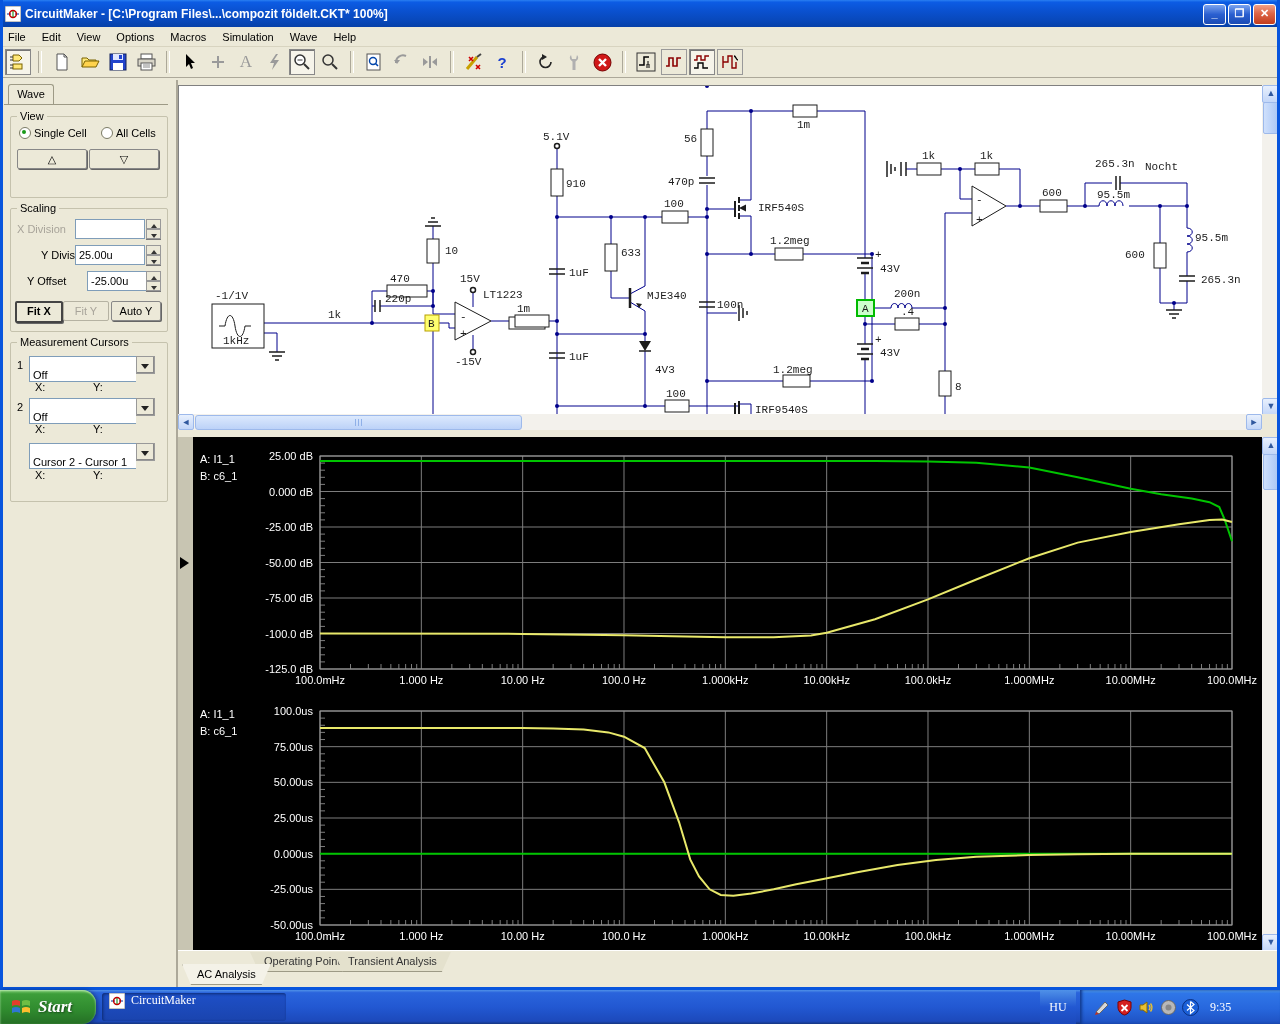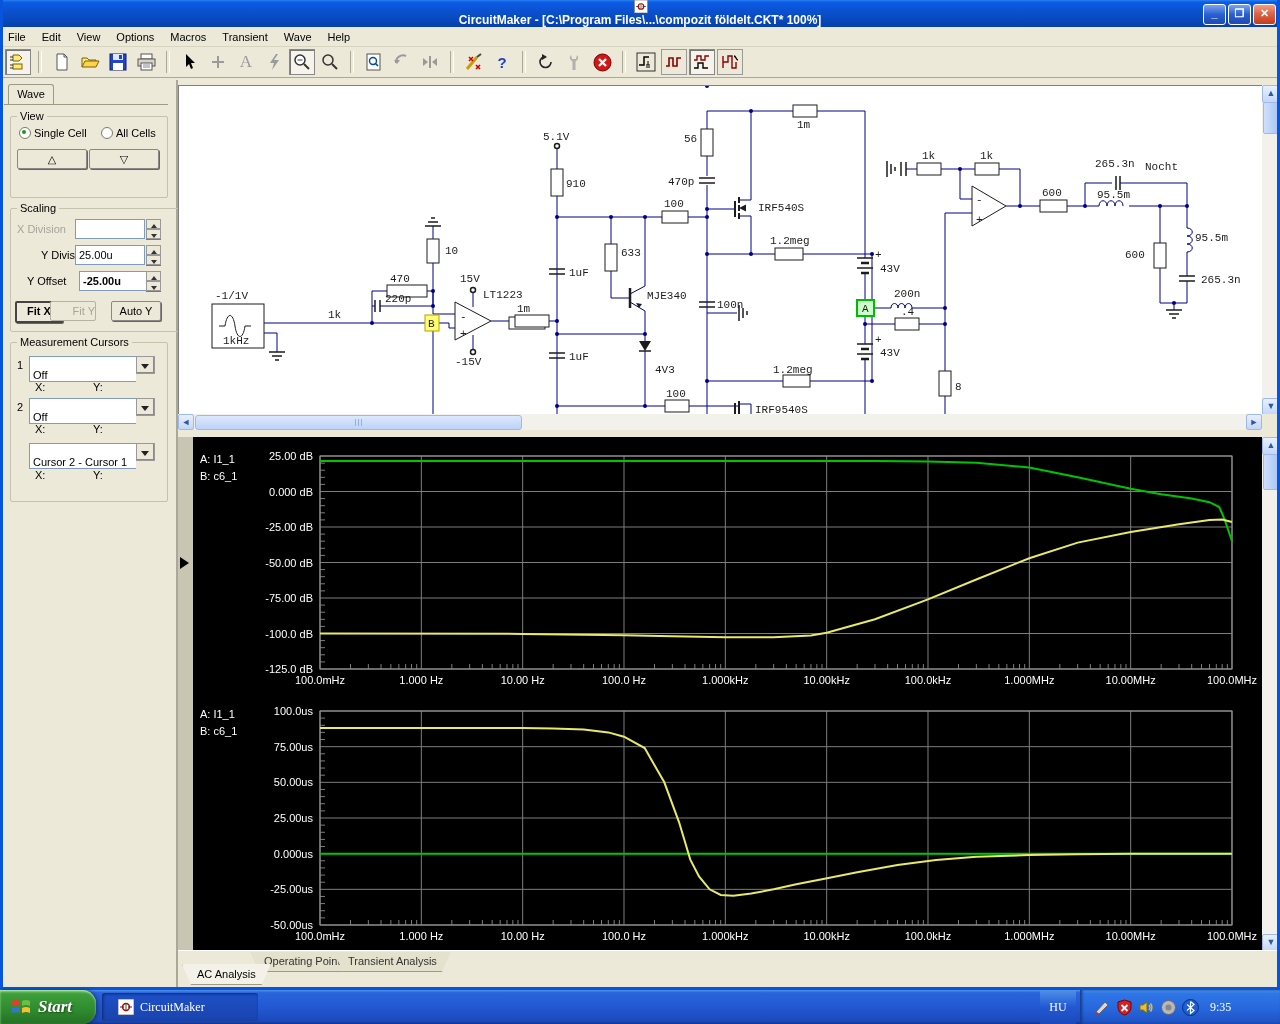--- a/index.html
+++ b/index.html
@@ -1,20 +1,20 @@
 <!DOCTYPE html>
 <html><head>
 <meta charset="utf-8">
 <style>
   html,body{margin:0;padding:0;background:#000;}
   #stage{position:relative;width:1280px;height:1024px;font-family:"Liberation Sans",sans-serif;overflow:hidden;background:#ece9d8;}
   
   .titlebar{position:absolute;left:0;top:0;width:1280px;height:27px;
     background:linear-gradient(180deg,#2a80f2 0%,#0c5ce4 8%,#0a51d0 40%,#0847b8 80%,#0640a8 100%);
-    color:#fff;font-weight:bold;font-size:12px;display:flex;align-items:center;flex-direction:column;}
+    color:#fff;font-weight:bold;font-size:12px;display:flex;align-items:center;}
   .titlebar .appicon{margin:0 4px 0 5px;width:16px;height:16px;}
   .tbuttons{position:absolute;right:4px;top:4px;display:flex;gap:2px;}
   .tbtn{width:21px;height:19px;border:1px solid #fff;border-radius:3px;color:#fff;font-size:11px;line-height:17px;text-align:center;
     background:linear-gradient(180deg,#7ba4ef,#2a5fd0 50%,#1b4bb4);}
   .tbtn.close{background:linear-gradient(180deg,#f1a086,#dd6547 45%,#c33d1d);}
   .menubar{position:absolute;left:0;top:27px;width:1280px;height:19px;background:#ece9d8;border-bottom:1px solid #d8d4c0;
     display:flex;align-items:center;font-size:11px;color:#000;text-align:center;}
   .menubar span{padding:2px 8px;}
   .toolbar{position:absolute;left:0;top:47px;width:1280px;height:31px;background:#ece9d8;border-bottom:1px solid #aca899;
     display:flex;align-items:center;padding-left:4px;box-sizing:border-box;}
@@ -66,23 +66,23 @@
   .btab{position:absolute;top:1px;height:19px;line-height:19px;padding:0 14px;background:#e4e1cd;color:#333;
     clip-path:polygon(0 0,100% 0,calc(100% - 9px) 100%,9px 100%);border-bottom:1px solid #9d9a86;}
   .btab.active{background:#f4f2e8;color:#000;border:1px solid #9d9a86;border-top:1px solid #f4f2e8;z-index:2;margin-top:12px;}
   
   #taskbar{position:absolute;left:0;top:990px;width:1280px;height:34px;
     background:linear-gradient(180deg,#4f91e8 0%,#2a64dc 8%,#2258d2 50%,#1c49bb 92%,#15357f 100%);font-family:Liberation Serif, serif;}
   #startbtn{position:absolute;left:0;top:0;height:34px;width:96px;border-radius:0 14px 14px 0;
     background:linear-gradient(180deg,#6fc364 0%,#3d9e3a 12%,#2f8a2e 60%,#256f25 100%);
     color:#fff;font-weight:bold;font-style:italic;font-size:17px;display:flex;align-items:center;gap:6px;padding-left:10px;box-sizing:border-box;
     text-shadow:1px 1px 2px #1a4a1a;box-shadow:inset 0 1px 2px #b8e8ae, 2px 0 4px rgba(0,0,0,.35);}
-  #taskbtn{position:absolute;left:102px;top:3px;width:156px;height:28px;border-radius:3px;
+  #taskbtn{position:absolute;left:102px;top:3px;width:184px;height:28px;border-radius:3px;
     background:linear-gradient(180deg,#1e50c8,#1a44ae);box-shadow:inset 1px 1px 3px #0d2a70;color:#fff;font-size:12px;
-    display:flex;align-items:center;gap:6px;padding-left:16px;box-sizing:border-box;}
+    display:flex;align-items:flex-start;gap:6px;padding-left:7px;box-sizing:border-box;}
   #langbox{position:absolute;right:204px;top:0;width:36px;height:34px;color:#fff;font-size:12px;display:flex;align-items:center;justify-content:center;background:linear-gradient(180deg,#4f91e8,#2258d2 50%,#1c49bb);}
   #tray{position:absolute;right:0;top:0;width:200px;height:34px;
     background:linear-gradient(180deg,#55a0ef 0%,#2f76e8 10%,#2767dd 55%,#1f53c4 95%);
     box-shadow:inset 2px 0 3px #123a8e;display:flex;align-items:center;gap:5px;padding-left:14px;box-sizing:border-box;}
   #clock{color:#fff;font-size:12px;margin-left:6px;}
   .borderframe{position:absolute;left:0;top:0;width:1280px;height:990px;box-sizing:border-box;border:3px solid #0855dd;border-top:none;pointer-events:none;}
 </style>
 </head>
 <body>
 
@@ -102,21 +102,21 @@
       <div class="tbtn close">✕</div>
     </div>
   </div>
 
   <div class="menubar">
     <span>File</span>
     <span>Edit</span>
     <span>View</span>
     <span>Options</span>
     <span>Macros</span>
-    <span>Transient</span>
+    <span>Simulation</span>
     <span>Wave</span>
     <span>Help</span>
   </div>
 
   <div class="toolbar">
     <div class="tb pressed">
         <svg width="18" height="18" viewBox="0 0 18 18">
           <path d="M4 2 h6 l3 3 -3 3 h-6 z" fill="#ffe97a" stroke="#7a6200"></path>
           <rect x="4" y="11" width="9" height="5" fill="#ffe97a" stroke="#7a6200"></rect>
           <path d="M1 4 h3 M1 7 h3 M1 12 h3 M1 15 h3" stroke="#333"></path>
@@ -270,42 +270,42 @@
       <div style="position:absolute;left:8px;top:10px;">
         <span class="radio on"></span><span>Single Cell</span>
       </div>
       <div style="position:absolute;left:90px;top:10px;">
         <span class="radio"></span><span>All Cells</span>
       </div>
       <div class="btn" style="position:absolute;left:6px;top:32px;width:68px;height:18px;line-height:18px;"><span>△</span></div>
       <div class="btn" style="position:absolute;left:78px;top:32px;width:68px;height:18px;line-height:18px;"><span>▽</span></div>
     </div>
 
-    <div class="grp" style="top:128px;height:122px;padding-left:12px;">
+    <div class="grp" style="top:128px;height:122px;">
       <span class="gtitle">Scaling</span>
       <span style="position:absolute;left:6px;top:14px;color:#a8a49a;">X Division</span>
       <input class="field" style="position: absolute; left: 64px; top: 10px; width: 62px;" disabled="" value="">
       <span class="spin" style="position:absolute;left:135px;top:10px;">
           <b class="up"></b>
           <b class="dn"></b>
         </span>
       <span style="position:absolute;left:6px;top:40px;margin-left:24px;">Y Division</span>
       <input class="field" style="position: absolute; left: 64px; top: 36px; width: 62px;" value="25.00u">
       <span class="spin" style="position:absolute;left:135px;top:36px;">
           <b class="up"></b>
           <b class="dn"></b>
         </span>
       <span style="position:absolute;left:16px;top:66px;">Y Offset</span>
-      <input class="field" style="position: absolute; left: 68px; top: 62px; width: 62px; font-weight: bold;" value="-25.00u">
+      <input class="field" style="position: absolute; left: 76px; top: 62px; width: 62px;" value="-25.00u">
       <span class="spin" style="position:absolute;left:135px;top:62px;">
           <b class="up"></b>
           <b class="dn"></b>
         </span>
       <div class="btn def" style="position:absolute;left:4px;top:92px;width:44px;height:18px;line-height:16px;font-weight:bold;">Fit X</div>
-      <div class="btn dis" style="position:absolute;left:39px;top:92px;width:44px;height:18px;line-height:18px;text-align:right;">Fit Y</div>
+      <div class="btn dis" style="position:absolute;left:52px;top:92px;width:44px;height:18px;line-height:18px;">Fit Y</div>
       <div class="btn" style="position:absolute;left:100px;top:92px;width:48px;height:18px;line-height:18px;">Auto Y</div>
     </div>
 
     <div class="grp" style="top:262px;height:158px;">
       <span class="gtitle">Measurement Cursors</span>
       <span style="position:absolute;left:6px;top:16px;">1</span>
       <div class="combo" style="position:absolute;left:18px;top:13px;width:126px;">
         <span class="ct">Off</span>
           <span class="ca"></span>
       </div>

